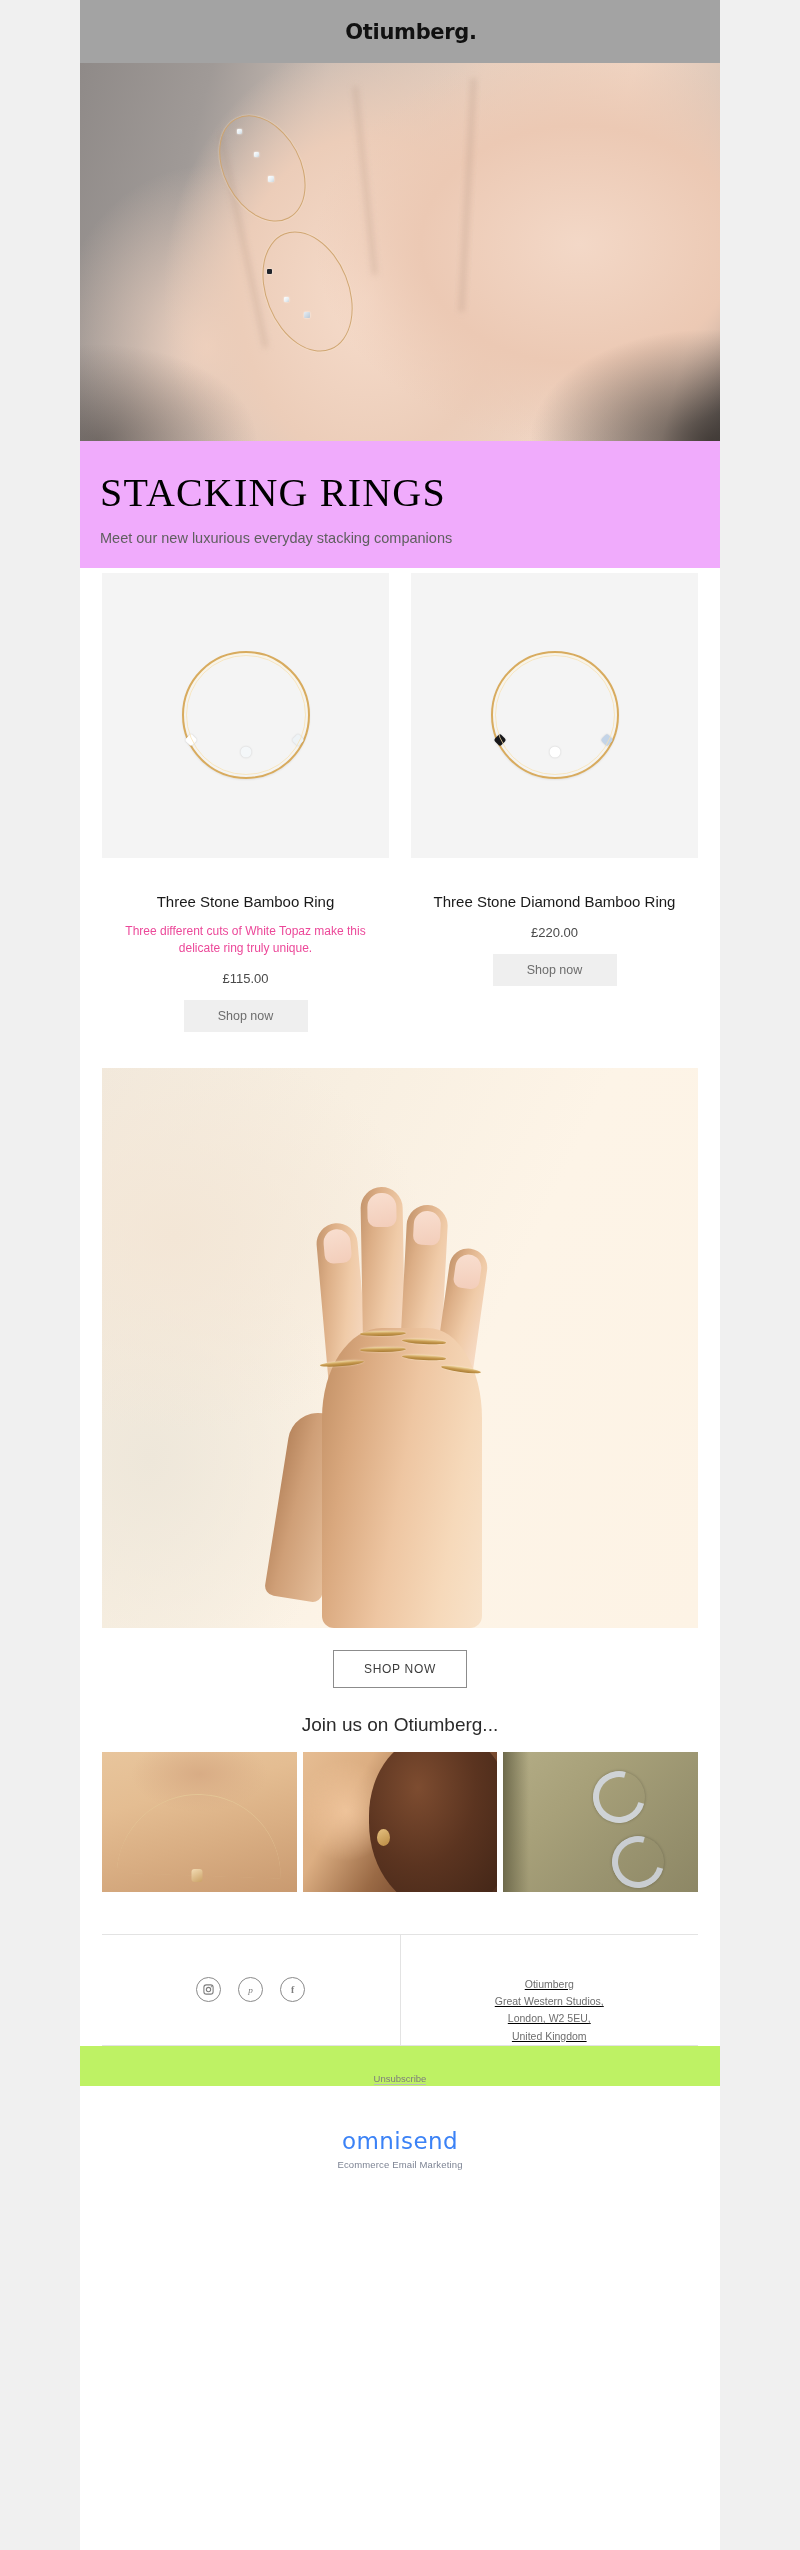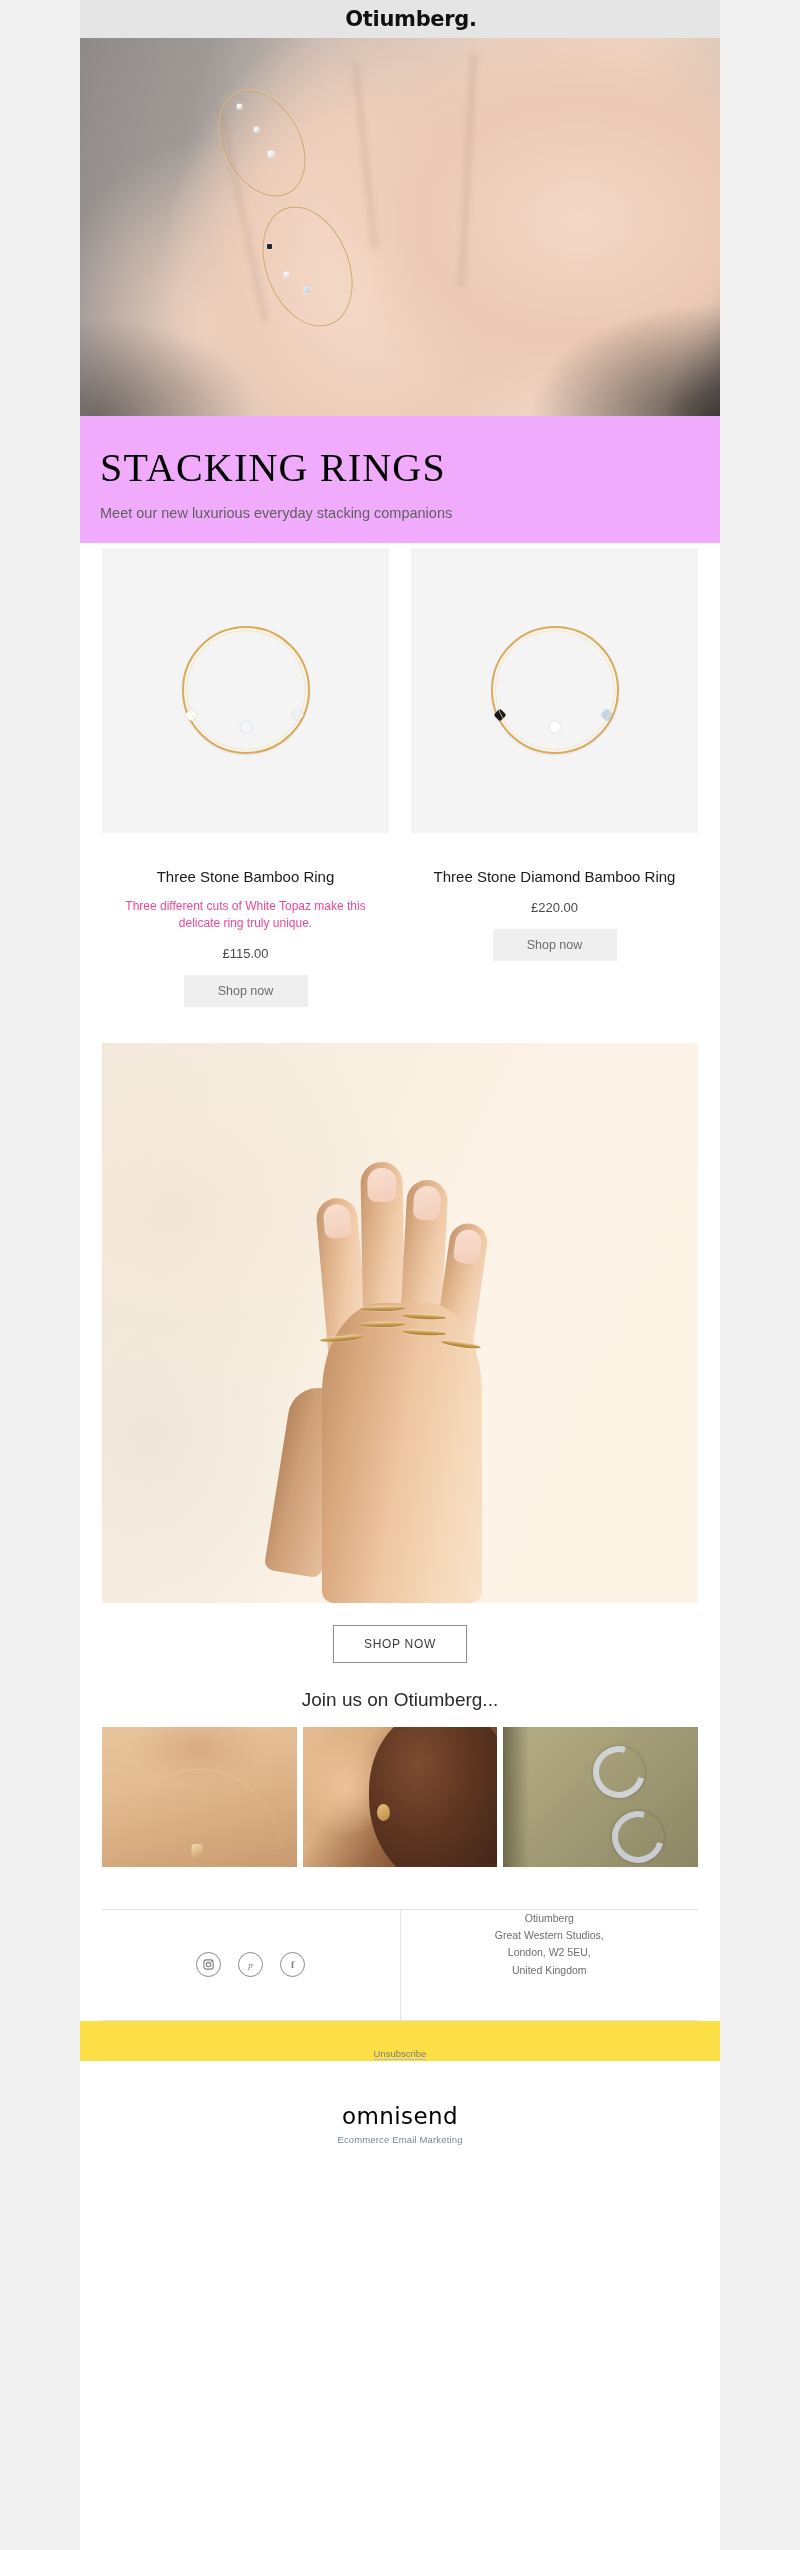--- a/index.html
+++ b/index.html
@@ -21,25 +21,25 @@
   }
 
   .email-body {
     width: 640px;
     background: #ffffff;
     position: relative;
   }
 
   
   .header {
-    height: 38px;
+    height: 63px;
     display: flex;
     align-items: center;
     justify-content: center;
-    background: #e5e5e5;
+    background: #a3a3a3;
     padding-left: 22px;
   }
   .logo {
     font-family: "DejaVu Sans", sans-serif;
     font-size: 21px;
     font-weight: 700;
     letter-spacing: -0.3px;
     color: #111111;
   }
 
@@ -423,49 +423,50 @@
     border: 1.4px solid #8a8a8a;
     display: flex;
     align-items: center;
     justify-content: center;
     cursor: pointer;
   }
   .social-icon svg { display: block; }
   .footer-right {
     flex: 1;
     display: flex;
-    align-items: flex-start;
+    align-items: flex-end;
     justify-content: center;
+    text-decoration: underline;
   }
   .address {
     text-align: center;
     font-size: 10.5px;
     line-height: 1.65;
     color: #6e6e6e;
   }
   .unsub-wrap {
     text-align: center;
     padding: 22px 0 0;
-    background: #fde047;
+    background: #bef264;
   }
   .unsub {
     font-size: 9.5px;
     color: #7d7d7d;
     text-decoration: none;
     border-bottom: 1px solid #bbbbbb;
     cursor: pointer;
   }
   .omnisend-wrap {
     text-align: center;
     padding: 42px 0 30px;
     background: #ffffff;
   }
   .omnisend-logo {
     font-size: 23px;
-    color: #000000;
+    color: #3b82f6;
     letter-spacing: 0.4px;
     font-weight: 400;
     font-family: "DejaVu Sans", sans-serif;
   }
   .omnisend-tag {
     margin-top: 5px;
     font-size: 9.5px;
     color: #7d8494;
     letter-spacing: 0.15px;
   }

